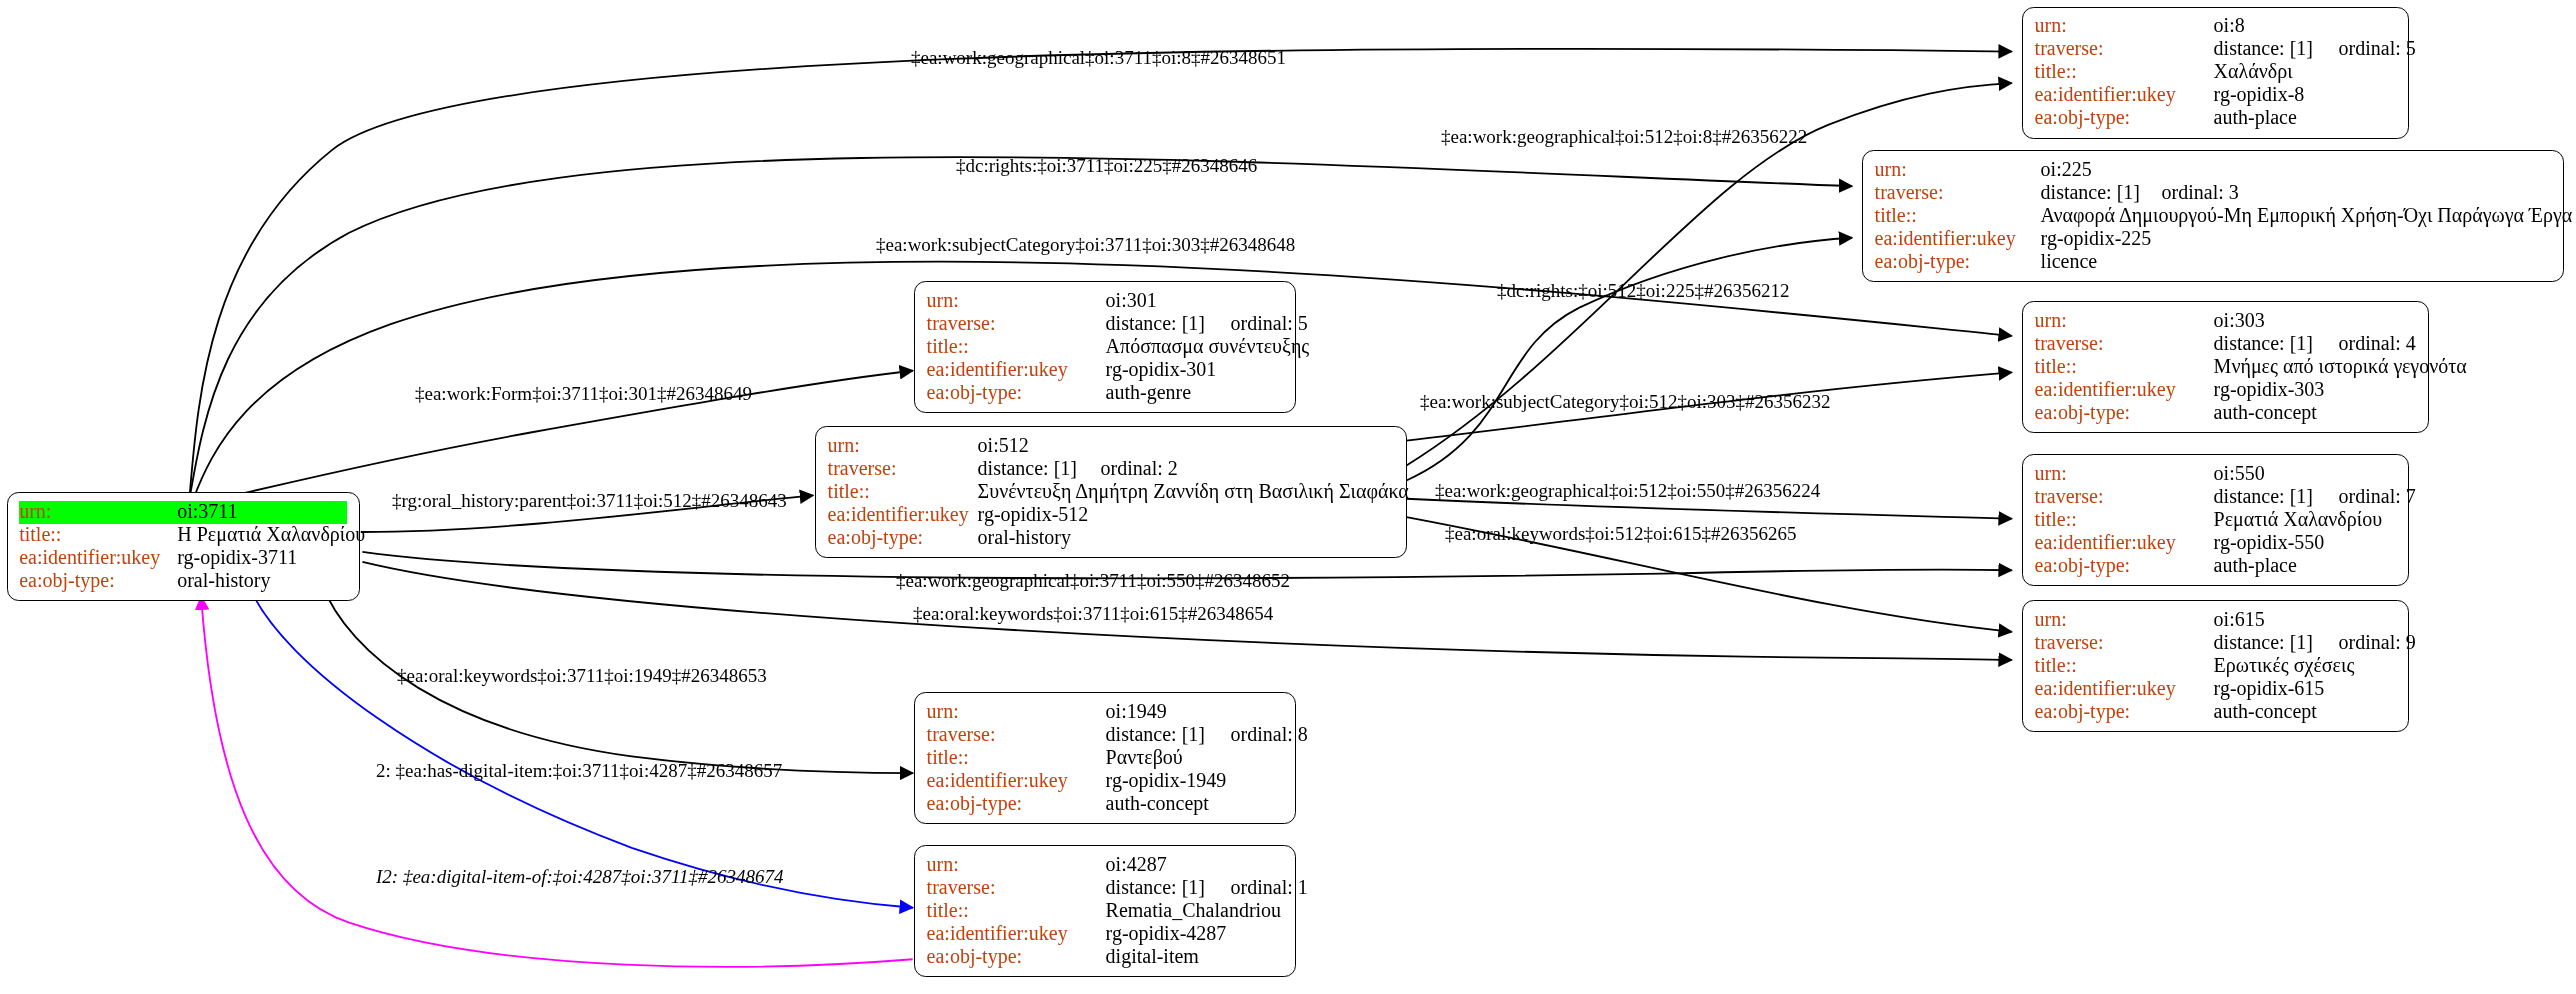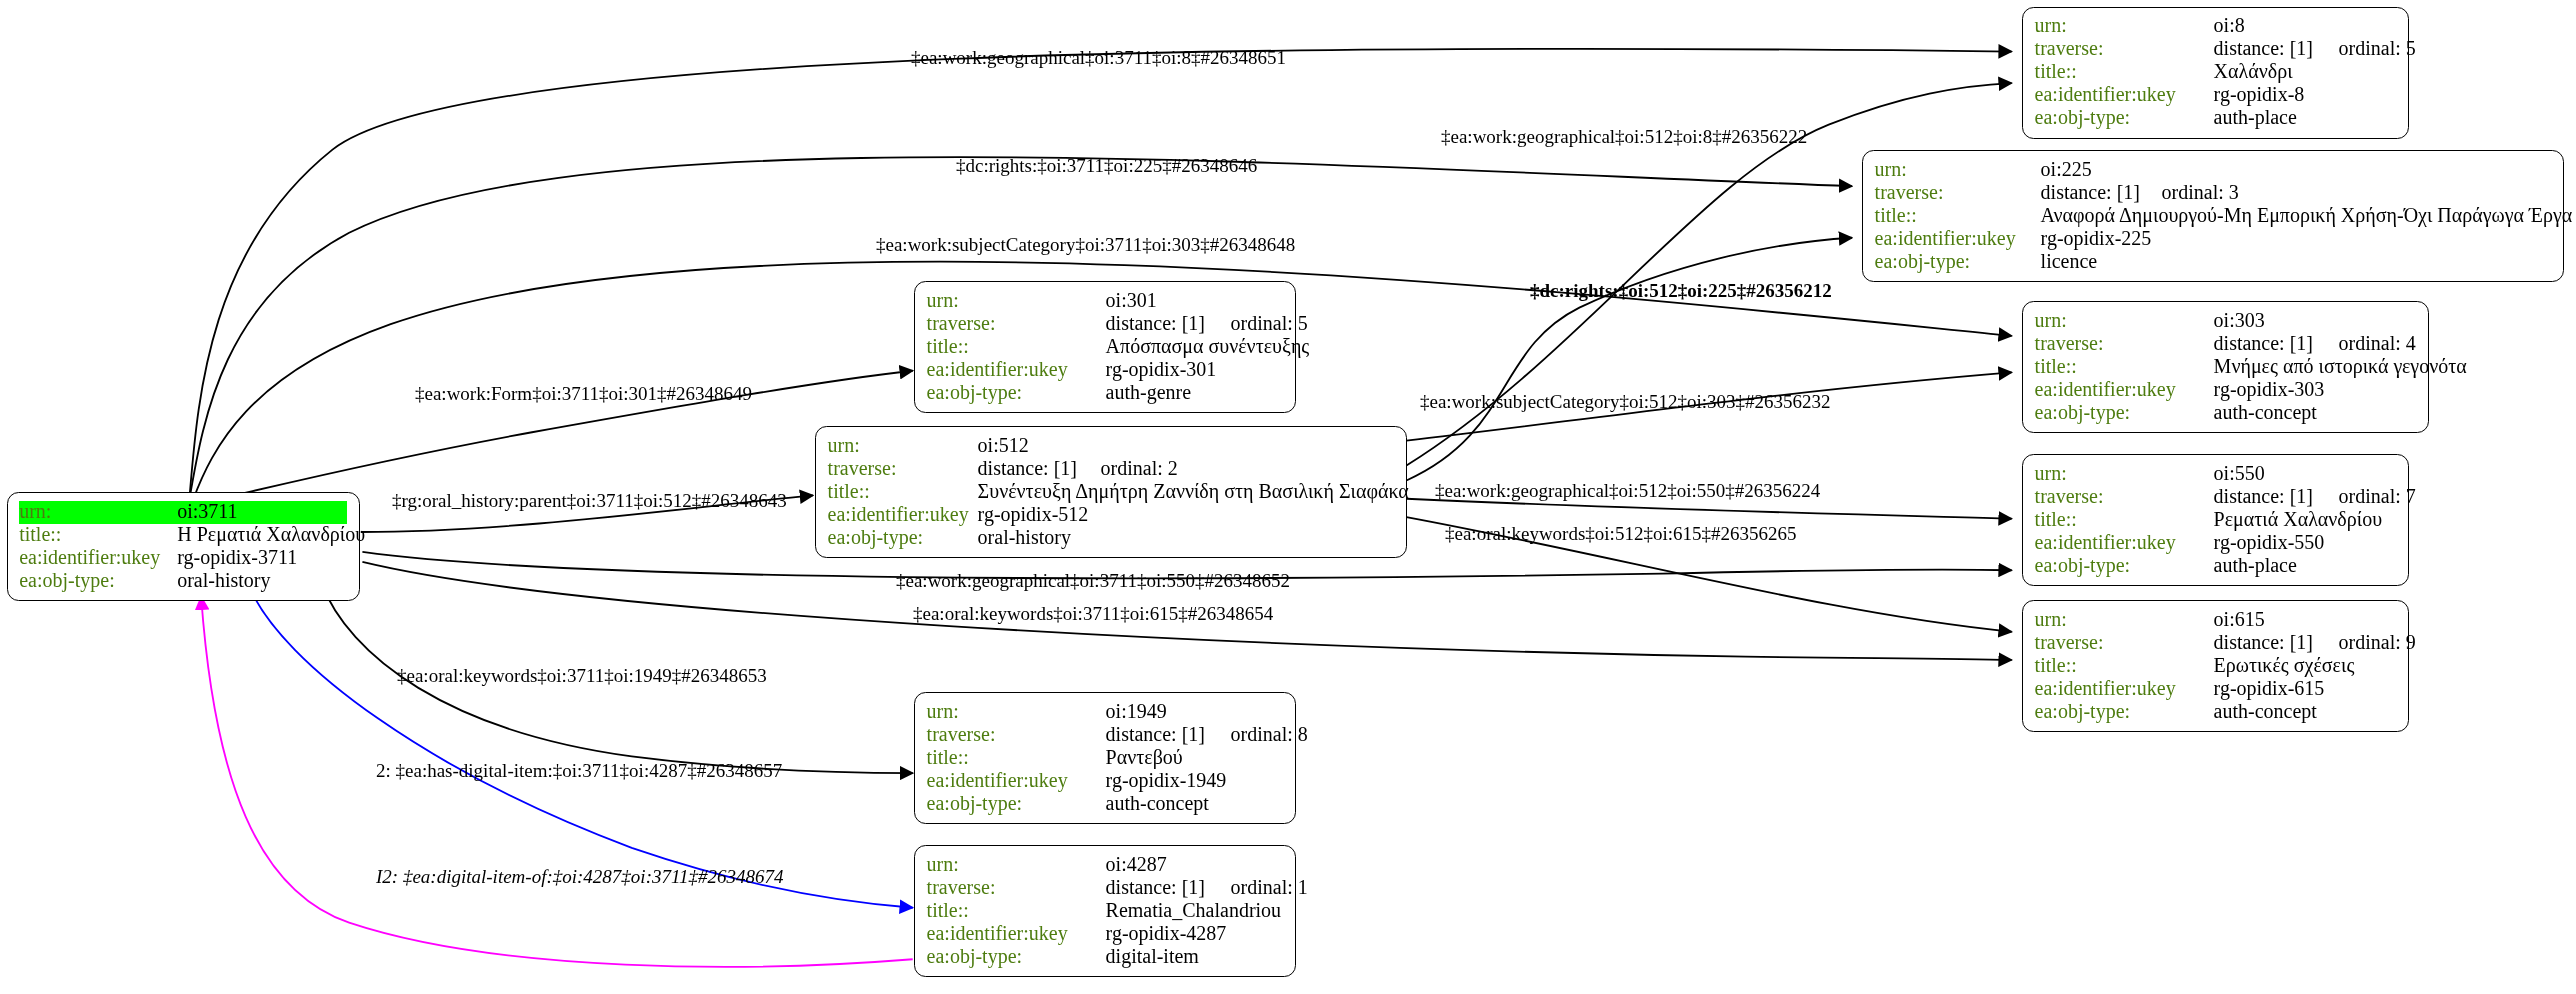--- a/index.html
+++ b/index.html
@@ -34,21 +34,21 @@
   }
   .row {
     display: flex;
     align-items: baseline;
     white-space: nowrap;
     line-height: 1.0;
     height: 23px;
   }
   .key {
     font-size: 20px;
-    color: #4d7c0f;
+    color: #c2410c;
     flex: 0 0 auto;
   }
   .val {
     font-size: 20px;
     color: #000;
     flex: 0 0 auto;
   }
   .trav-dist { flex: 0 0 auto; }
   .trav-ord  { flex: 0 0 auto; }
   .hl {
@@ -358,21 +358,21 @@
     <div class="row">
       <span class="key" style="width:179px;">ea:obj-type:</span>
       <span class="val">digital-item</span>
     </div>
   </div>
 
   <div class="edge-label" style="left:911px; top:47px;">‡ea:work:geographical‡oi:3711‡oi:8‡#26348651</div>
   <div class="edge-label" style="left:1441px; top:126px;">‡ea:work:geographical‡oi:512‡oi:8‡#26356222</div>
   <div class="edge-label" style="left:956px; top:155px;">‡dc:rights:‡oi:3711‡oi:225‡#26348646</div>
   <div class="edge-label" style="left:876px; top:234px;">‡ea:work:subjectCategory‡oi:3711‡oi:303‡#26348648</div>
-  <div class="edge-label" style="left:1530px; top:280px;font-weight:bold;">‡dc:rights:‡oi:512‡oi:225‡#26356212</div>
+  <div class="edge-label" style="left:1497px; top:280px;">‡dc:rights:‡oi:512‡oi:225‡#26356212</div>
   <div class="edge-label" style="left:415px;  top:383px;">‡ea:work:Form‡oi:3711‡oi:301‡#26348649</div>
   <div class="edge-label" style="left:1420px; top:391px;">‡ea:work:subjectCategory‡oi:512‡oi:303‡#26356232</div>
   <div class="edge-label" style="left:392px;  top:490px;">‡rg:oral_history:parent‡oi:3711‡oi:512‡#26348643</div>
   <div class="edge-label" style="left:1435px; top:480px;font-family:Liberation Serif, serif;">‡ea:work:geographical‡oi:512‡oi:550‡#26356224</div>
   <div class="edge-label" style="left:1445px; top:523px;">‡ea:oral:keywords‡oi:512‡oi:615‡#26356265</div>
   <div class="edge-label" style="left:896px; top:570px;">‡ea:work:geographical‡oi:3711‡oi:550‡#26348652</div>
   <div class="edge-label" style="left:913px; top:603px;">‡ea:oral:keywords‡oi:3711‡oi:615‡#26348654</div>
   <div class="edge-label" style="left:397px;  top:665px;">‡ea:oral:keywords‡oi:3711‡oi:1949‡#26348653</div>
   <div class="edge-label" style="left:376px;  top:760px;">2: ‡ea:has-digital-item:‡oi:3711‡oi:4287‡#26348657</div>
   <div class="edge-label" style="left:376px;  top:866px;font-style:italic;">I2: ‡ea:digital-item-of:‡oi:4287‡oi:3711‡#26348674</div>

